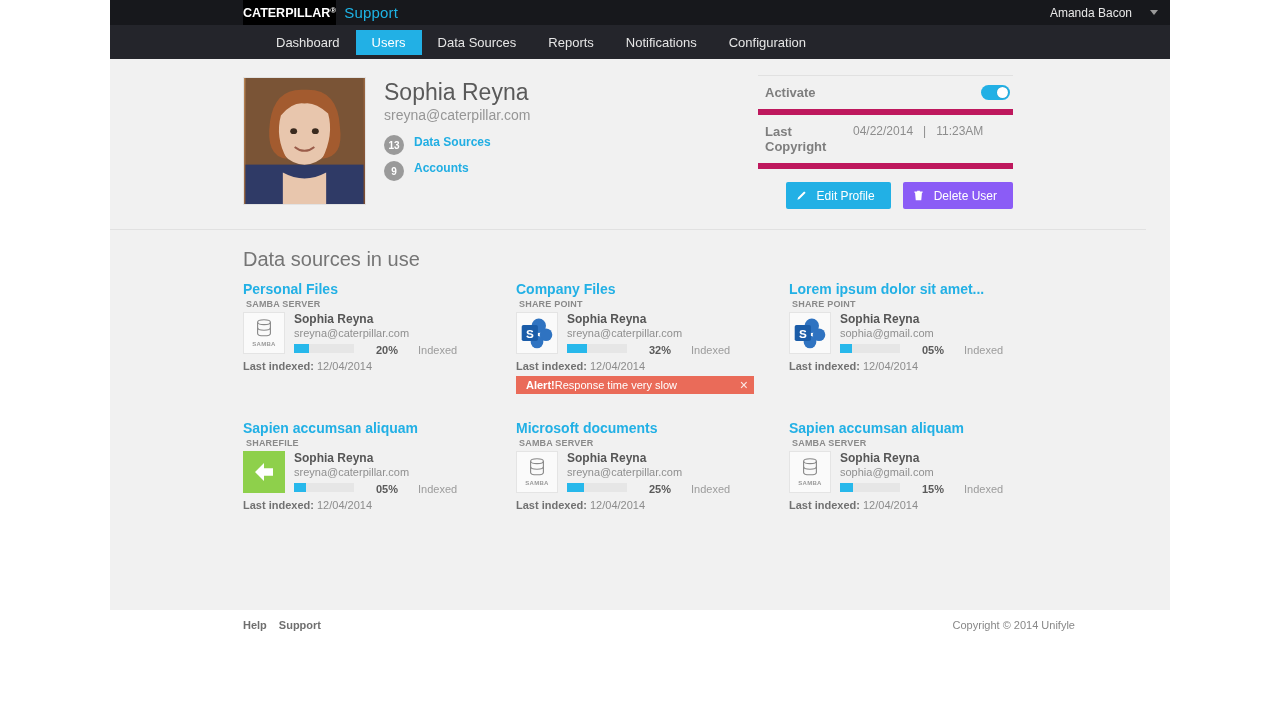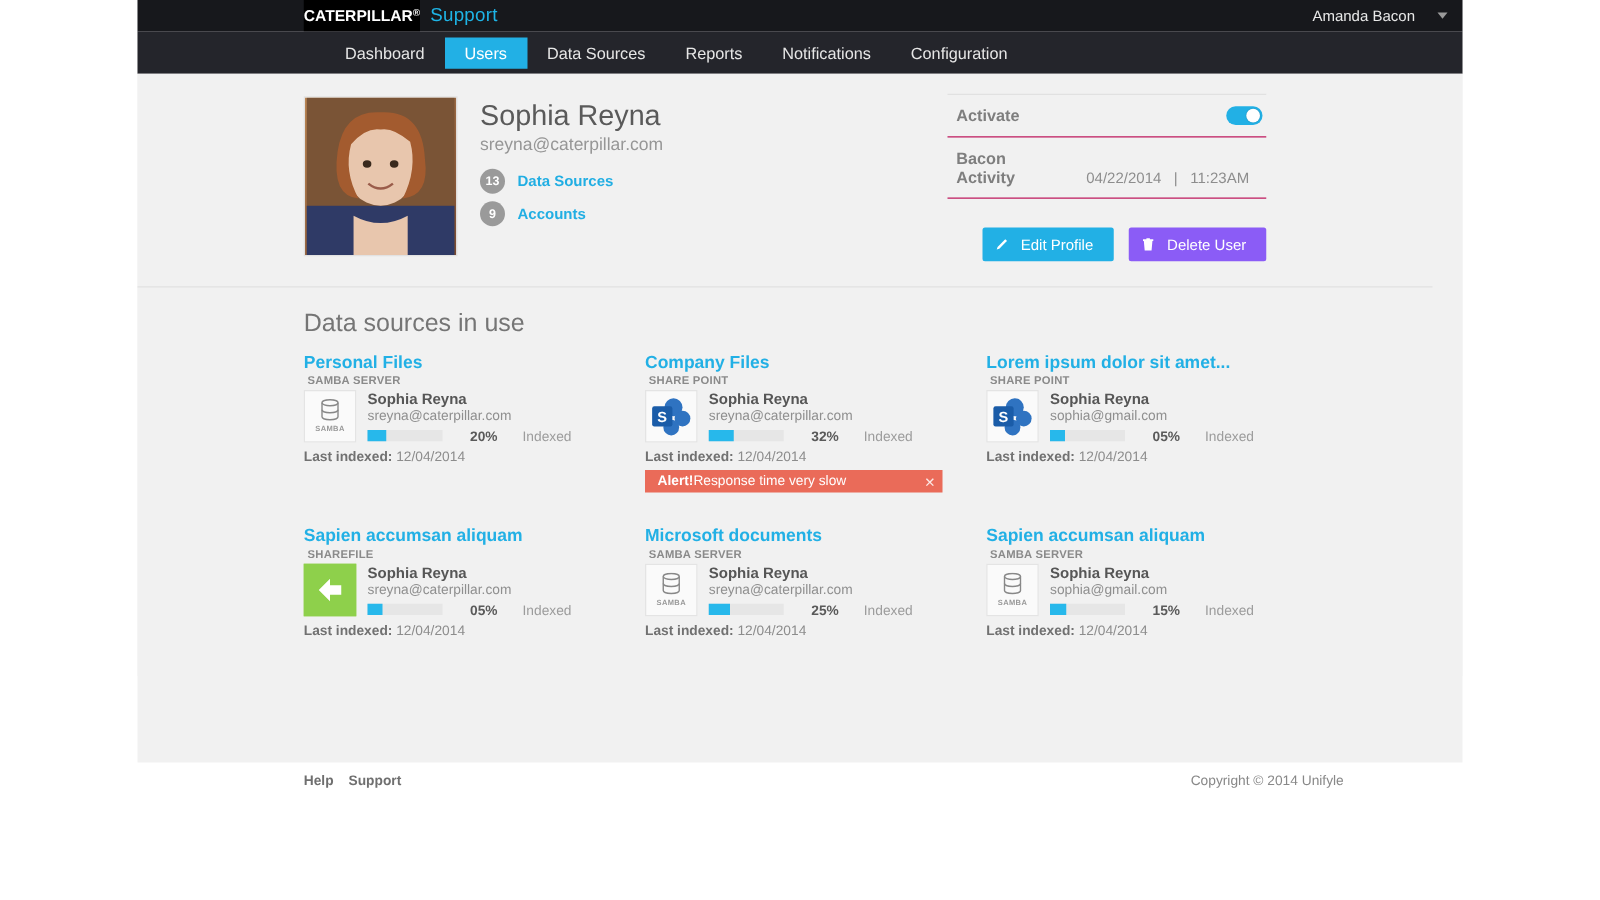--- a/index.html
+++ b/index.html
@@ -19,25 +19,25 @@
 .tab { color:#e6e6e6; font-size:13px; height:25px; display:flex; align-items:center; padding:0 16px; cursor:pointer; }
 .tab.active { background:#22b0e5; color:#fff; }
 .content { background:#f1f1f1; padding:18px 12px 30px 0; }
 .wrap { width:770px; margin:0 0 0 133px; position:relative;}
 .profile { display:flex; }
 .avatar { width:123px; height:128px; background:linear-gradient(135deg,#b88453 0%, #7a4a30 100%); border:1px solid #e2e2e2; display:flex; align-items:center; justify-content:center; overflow:hidden; position:relative;}
 .avatar svg { width:100%; height:100%; }
 .profile-info { margin-left:18px; flex:1; }
 .profile-name { font-size:23px; color:#5a5a5a; font-weight:400; line-height:1.1; padding-top:3px;}
 .profile-email { font-size:14px; color:#969696; margin-top:2px; }
-.stat-row { display:flex; align-items:center; margin-top:12px; gap:10px;}
+.stat-row { display:flex; align-items:flex-start; margin-top:12px; gap:10px;}
 .stat-badge { width:20px; height:20px; border-radius:10px; background:#9a9a9a; color:#fff; font-size:10px; display:flex; align-items:center; justify-content:center; font-weight:bold;}
 .stat-link { color:#21aee3; font-size:12px; font-weight:600; cursor:pointer;}
 .side-panel { position:absolute; right:0; top:-2px; width:255px; }
-.panel-row { border-top:1px solid #e1e1e1; border-bottom:1px solid #be185d; padding:9px 0 9px 7px; display:flex; align-items:flex-end; font-size:13px; color:#6f6f6f;gap:16px; }
+.panel-row { border-top:1px solid #e1e1e1; border-bottom:6px solid #be185d; padding:9px 0 9px 7px; display:flex; align-items:flex-start; font-size:13px; color:#6f6f6f; }
 .panel-row + .panel-row { border-top:none; }
 .panel-label { font-weight:bold; color:#7e7e7e; width:88px; }
 .panel-value { color:#8d8d8d; font-size:12px; }
 .toggle { width:29px; height:15px; background:#22b0e5; border-radius:9px; position:relative; margin-left:auto; margin-right:3px; cursor:pointer;}
 .toggle .knob { width:11px;height:11px;border-radius:6px;background:#fff;position:absolute;right:2px;top:2px; box-shadow:0 0 1px rgba(0,0,0,.3);}
 .action-btns { position:absolute; right:0; top:105px; display:flex; gap:12px;}
 .btn { height:27px; border:none; border-radius:2px; color:#fff; font-size:12px; display:flex; align-items:center; padding:0 16px 0 10px; gap:10px; cursor:pointer;}
 .btn.blue { background:#22b0e5; }
 .btn.red { background:#8b5cf6; }
 .btn .ico { width:11px; height:11px; fill:#fff; }
@@ -133,21 +133,21 @@
         </div>
 
         <div class="side-panel">
           <div class="panel-row">
             <span class="panel-label">Activate</span>
             <div class="toggle">
                 <div class="knob"></div>
               </div>
           </div>
           <div class="panel-row">
-            <span class="panel-label">Bacon Activity</span>
+            <span class="panel-label">Last Copyright</span>
             <span class="panel-value">
               <span>04/22/2014</span>
               &nbsp;&nbsp;<span>|</span>&nbsp;&nbsp;
               <span>11:23AM</span>
             </span>
           </div>
         </div>
 
         <div class="action-btns">
           <button class="btn blue">

